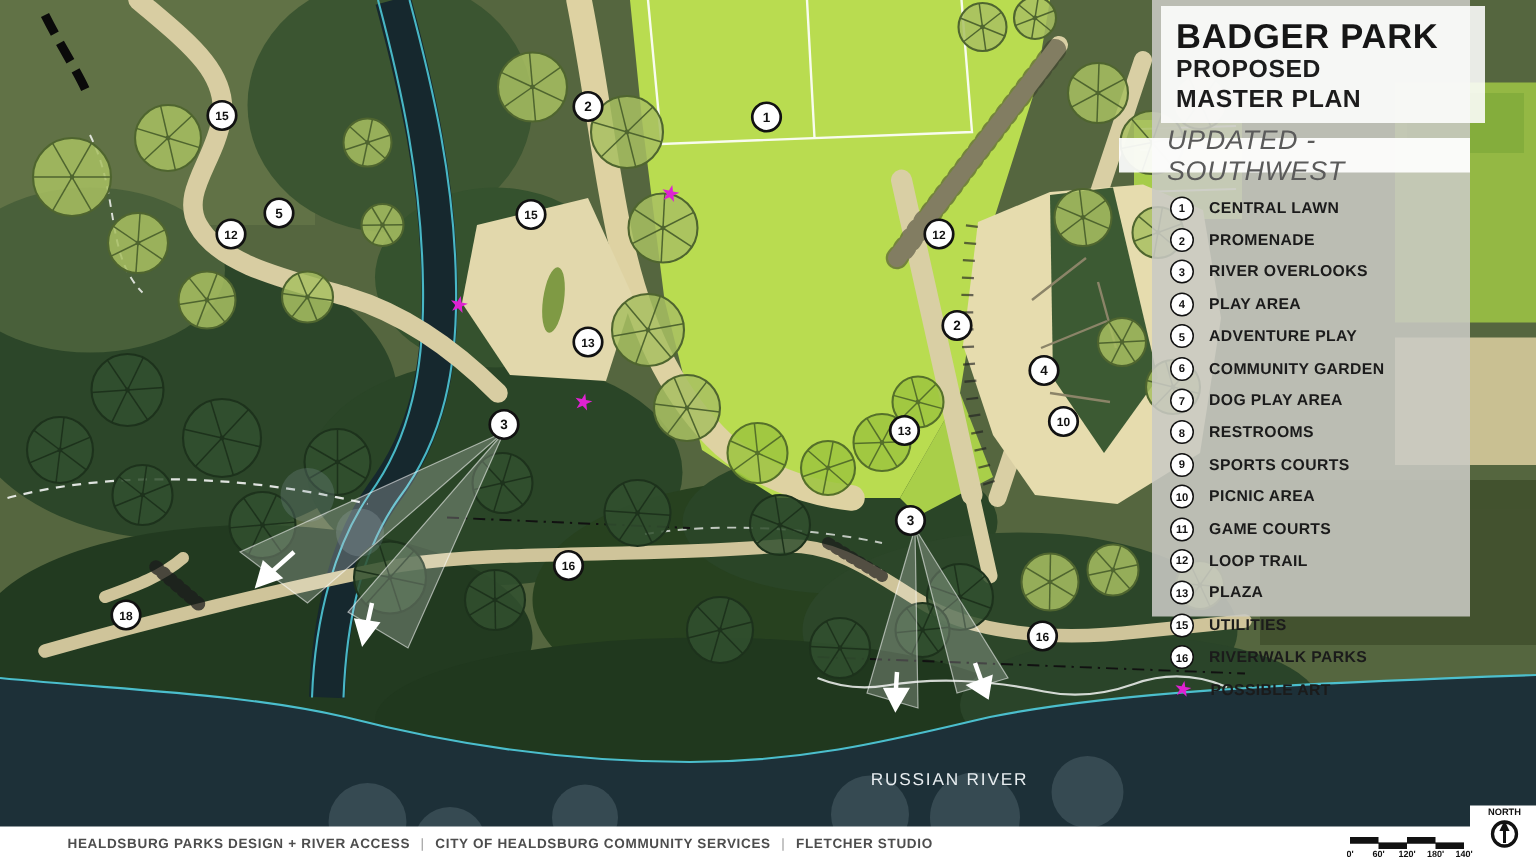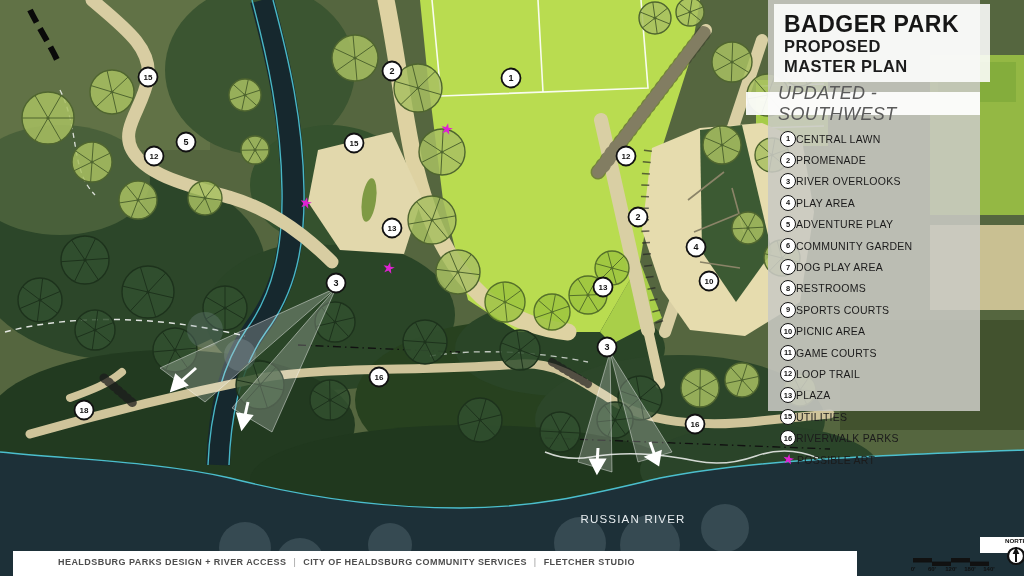--- a/index.html
+++ b/index.html
@@ -15,26 +15,26 @@
   #title-main{font-size:23px;font-weight:800;letter-spacing:.5px;color:#161616;line-height:1.05;}
   .title-sub{font-size:16.5px;font-weight:800;letter-spacing:.4px;color:#1c1c1c;line-height:1.22;}
   #update-band{position:absolute;left:-22px;top:92px;width:234px;height:23px;
     background:rgba(255,255,255,0.92);display:flex;align-items:center;}
   #update-band span{margin-left:32px;font-style:italic;font-size:18px;color:#5a5a5a;letter-spacing:.4px;}
   #legend-list{position:absolute;left:12px;top:128px;}
   .legend-row{display:flex;align-items:center;height:21.4px;}
   .legend-num{flex:0 0 auto;width:14px;height:14px;border:1.6px solid #111;border-radius:50%;
     background:#fff;display:flex;align-items:center;justify-content:center;
     font-size:7.5px;font-weight:700;color:#111;}
-  .legend-label{font-size:10.5px;font-weight:400;color:#1b1b1b;letter-spacing:.25px;text-align:right;}
+  .legend-label{margin-left:10px;font-size:10.5px;font-weight:700;color:#1b1b1b;letter-spacing:.25px;text-align:right;}
   .legend-star{flex:0 0 auto;width:17px;height:16px;font-size:14px;line-height:15px;
     text-align:center;transform:rotate(10deg);}
 
   
-  #footer-bar{position:absolute;left:13px;bottom:0;width:844px;height:25px;background:#ffffff;}
+  #footer-bar{position:absolute;left:0;bottom:0;width:1024px;height:25px;background:#ffffff;}
   #north-chip{position:absolute;left:980px;bottom:23px;width:44px;height:16px;background:#ffffff;}
   #credits{position:absolute;left:45px;top:6px;font-size:9px;font-weight:700;
     color:#4d4d4d;letter-spacing:.45px;white-space:nowrap;}
   .credit-sep{color:#9a9a9a;padding:0 7px;font-weight:400;}
   #scale-wrap{position:absolute;left:898px;top:3px;}
   #north-wrap{position:absolute;left:986px;top:-16px;}
 </style>
 </head>
 <body>
 

